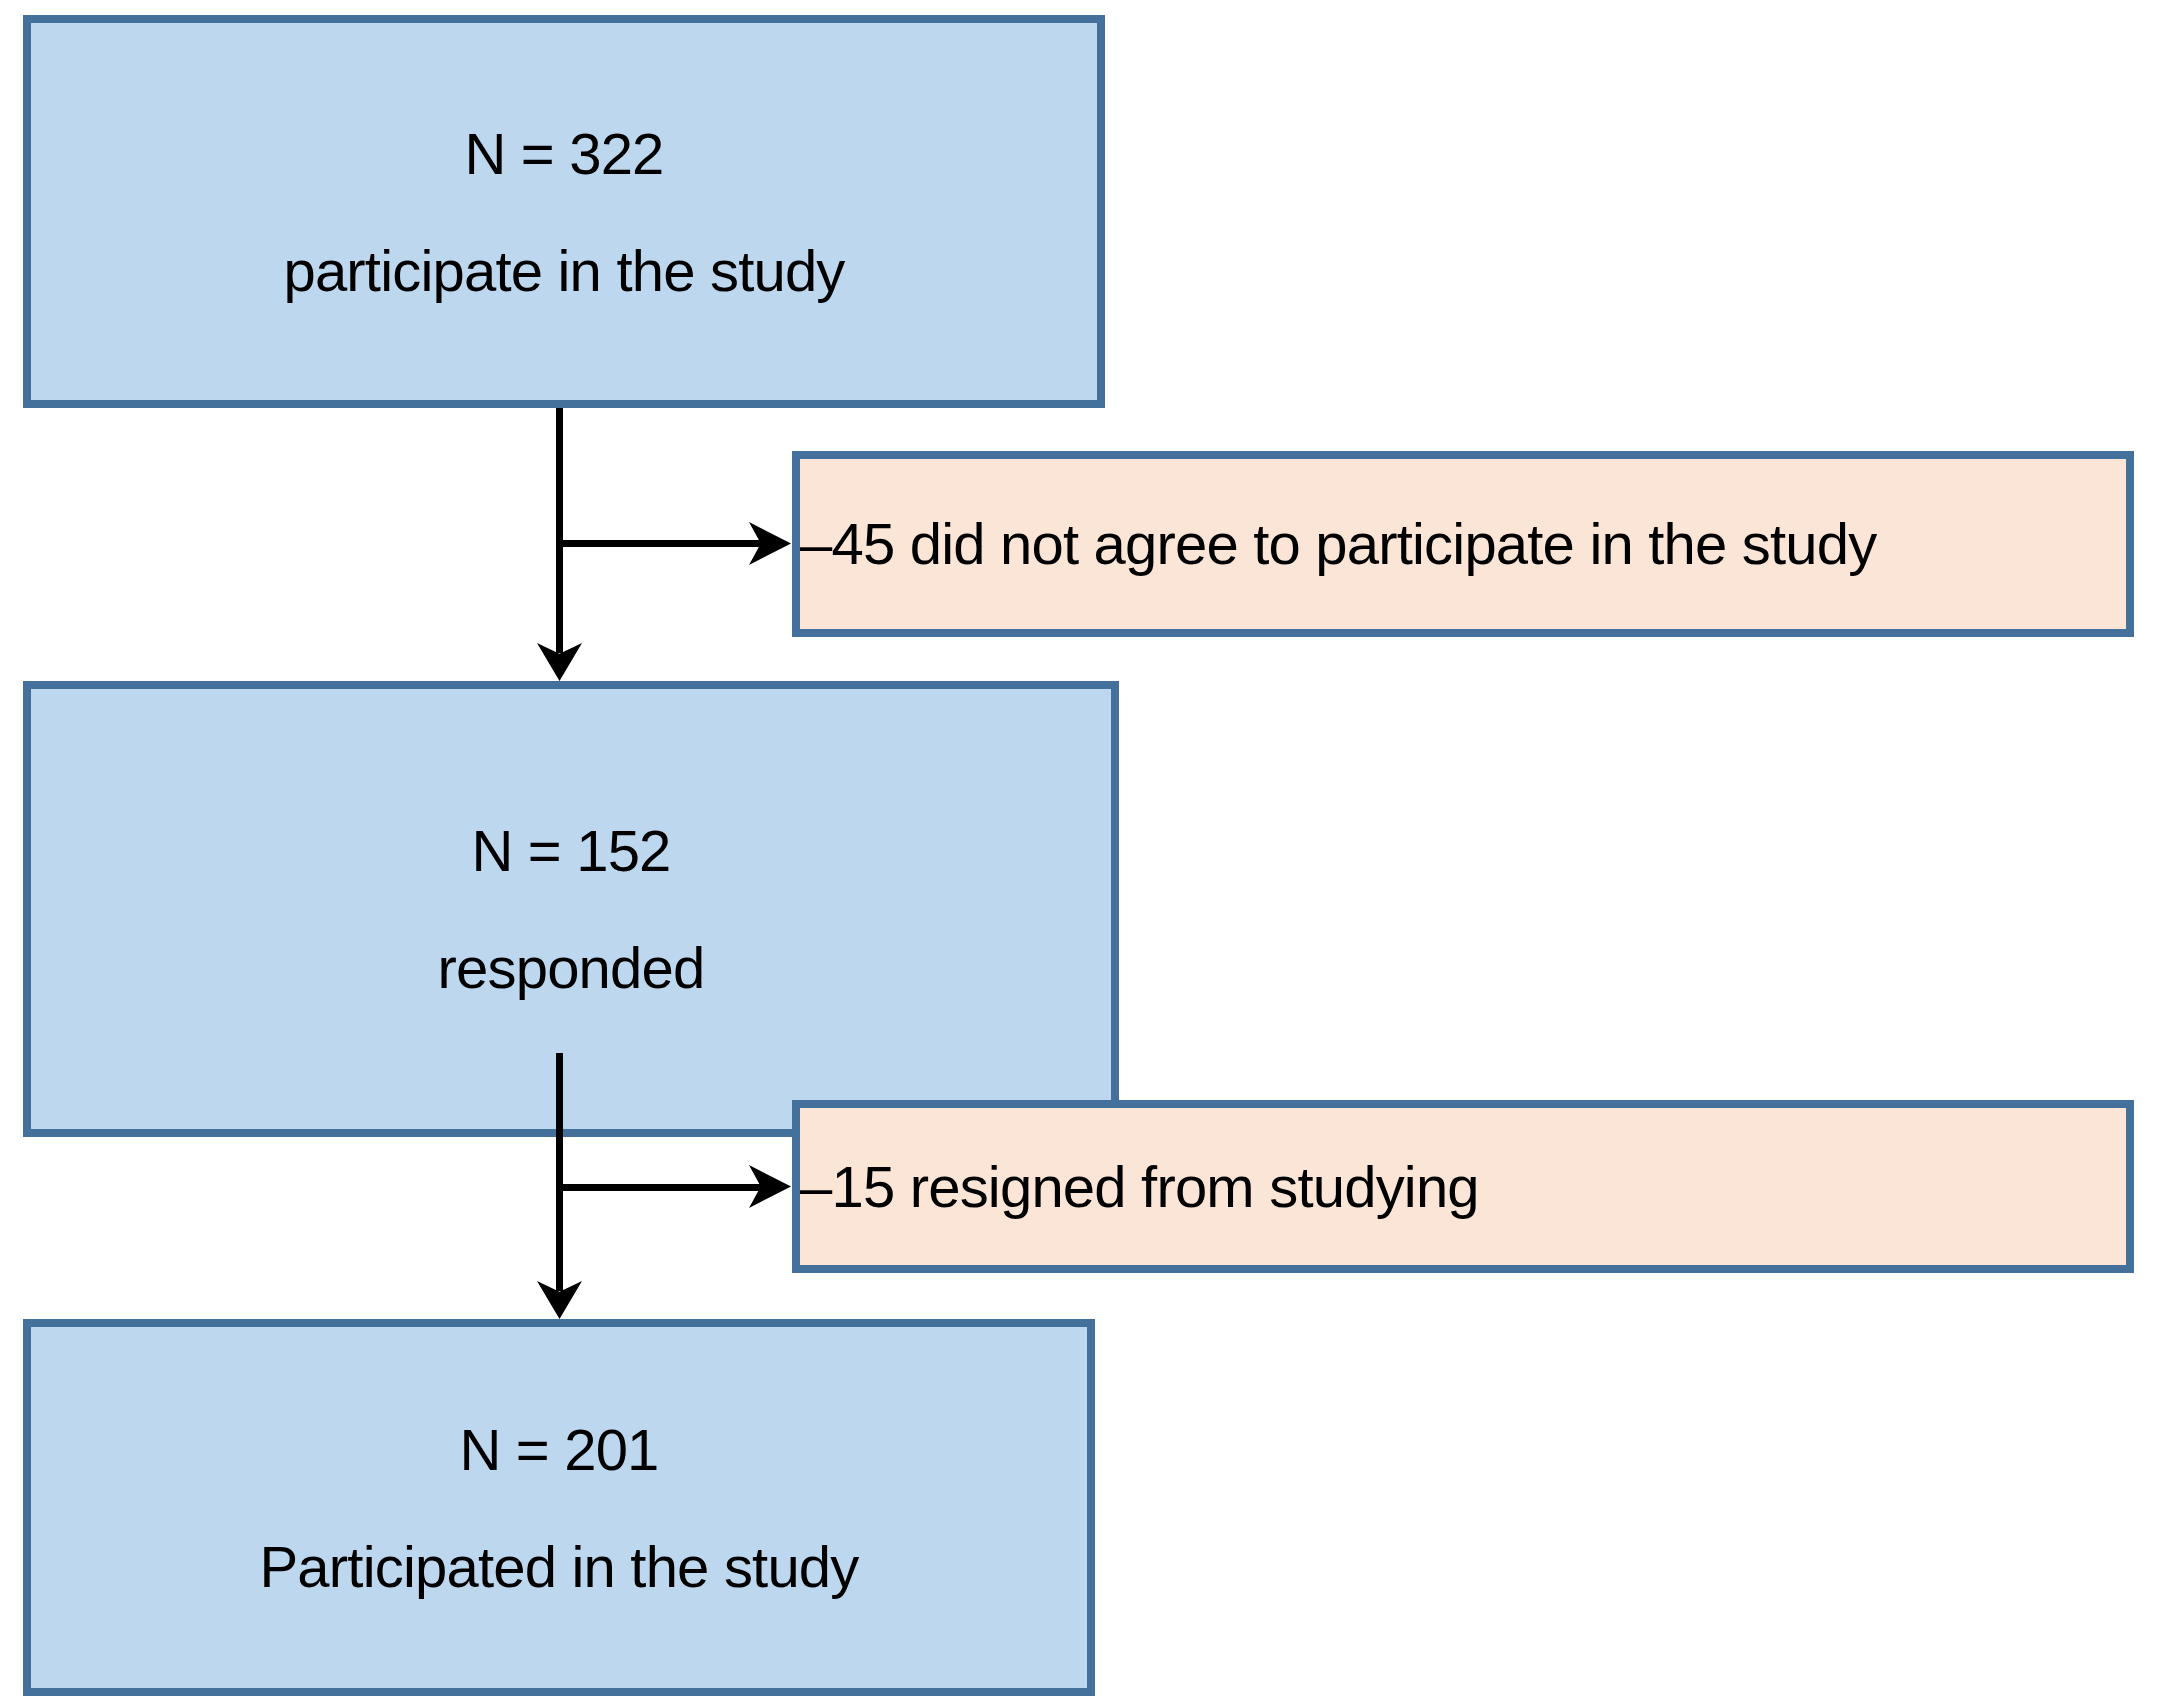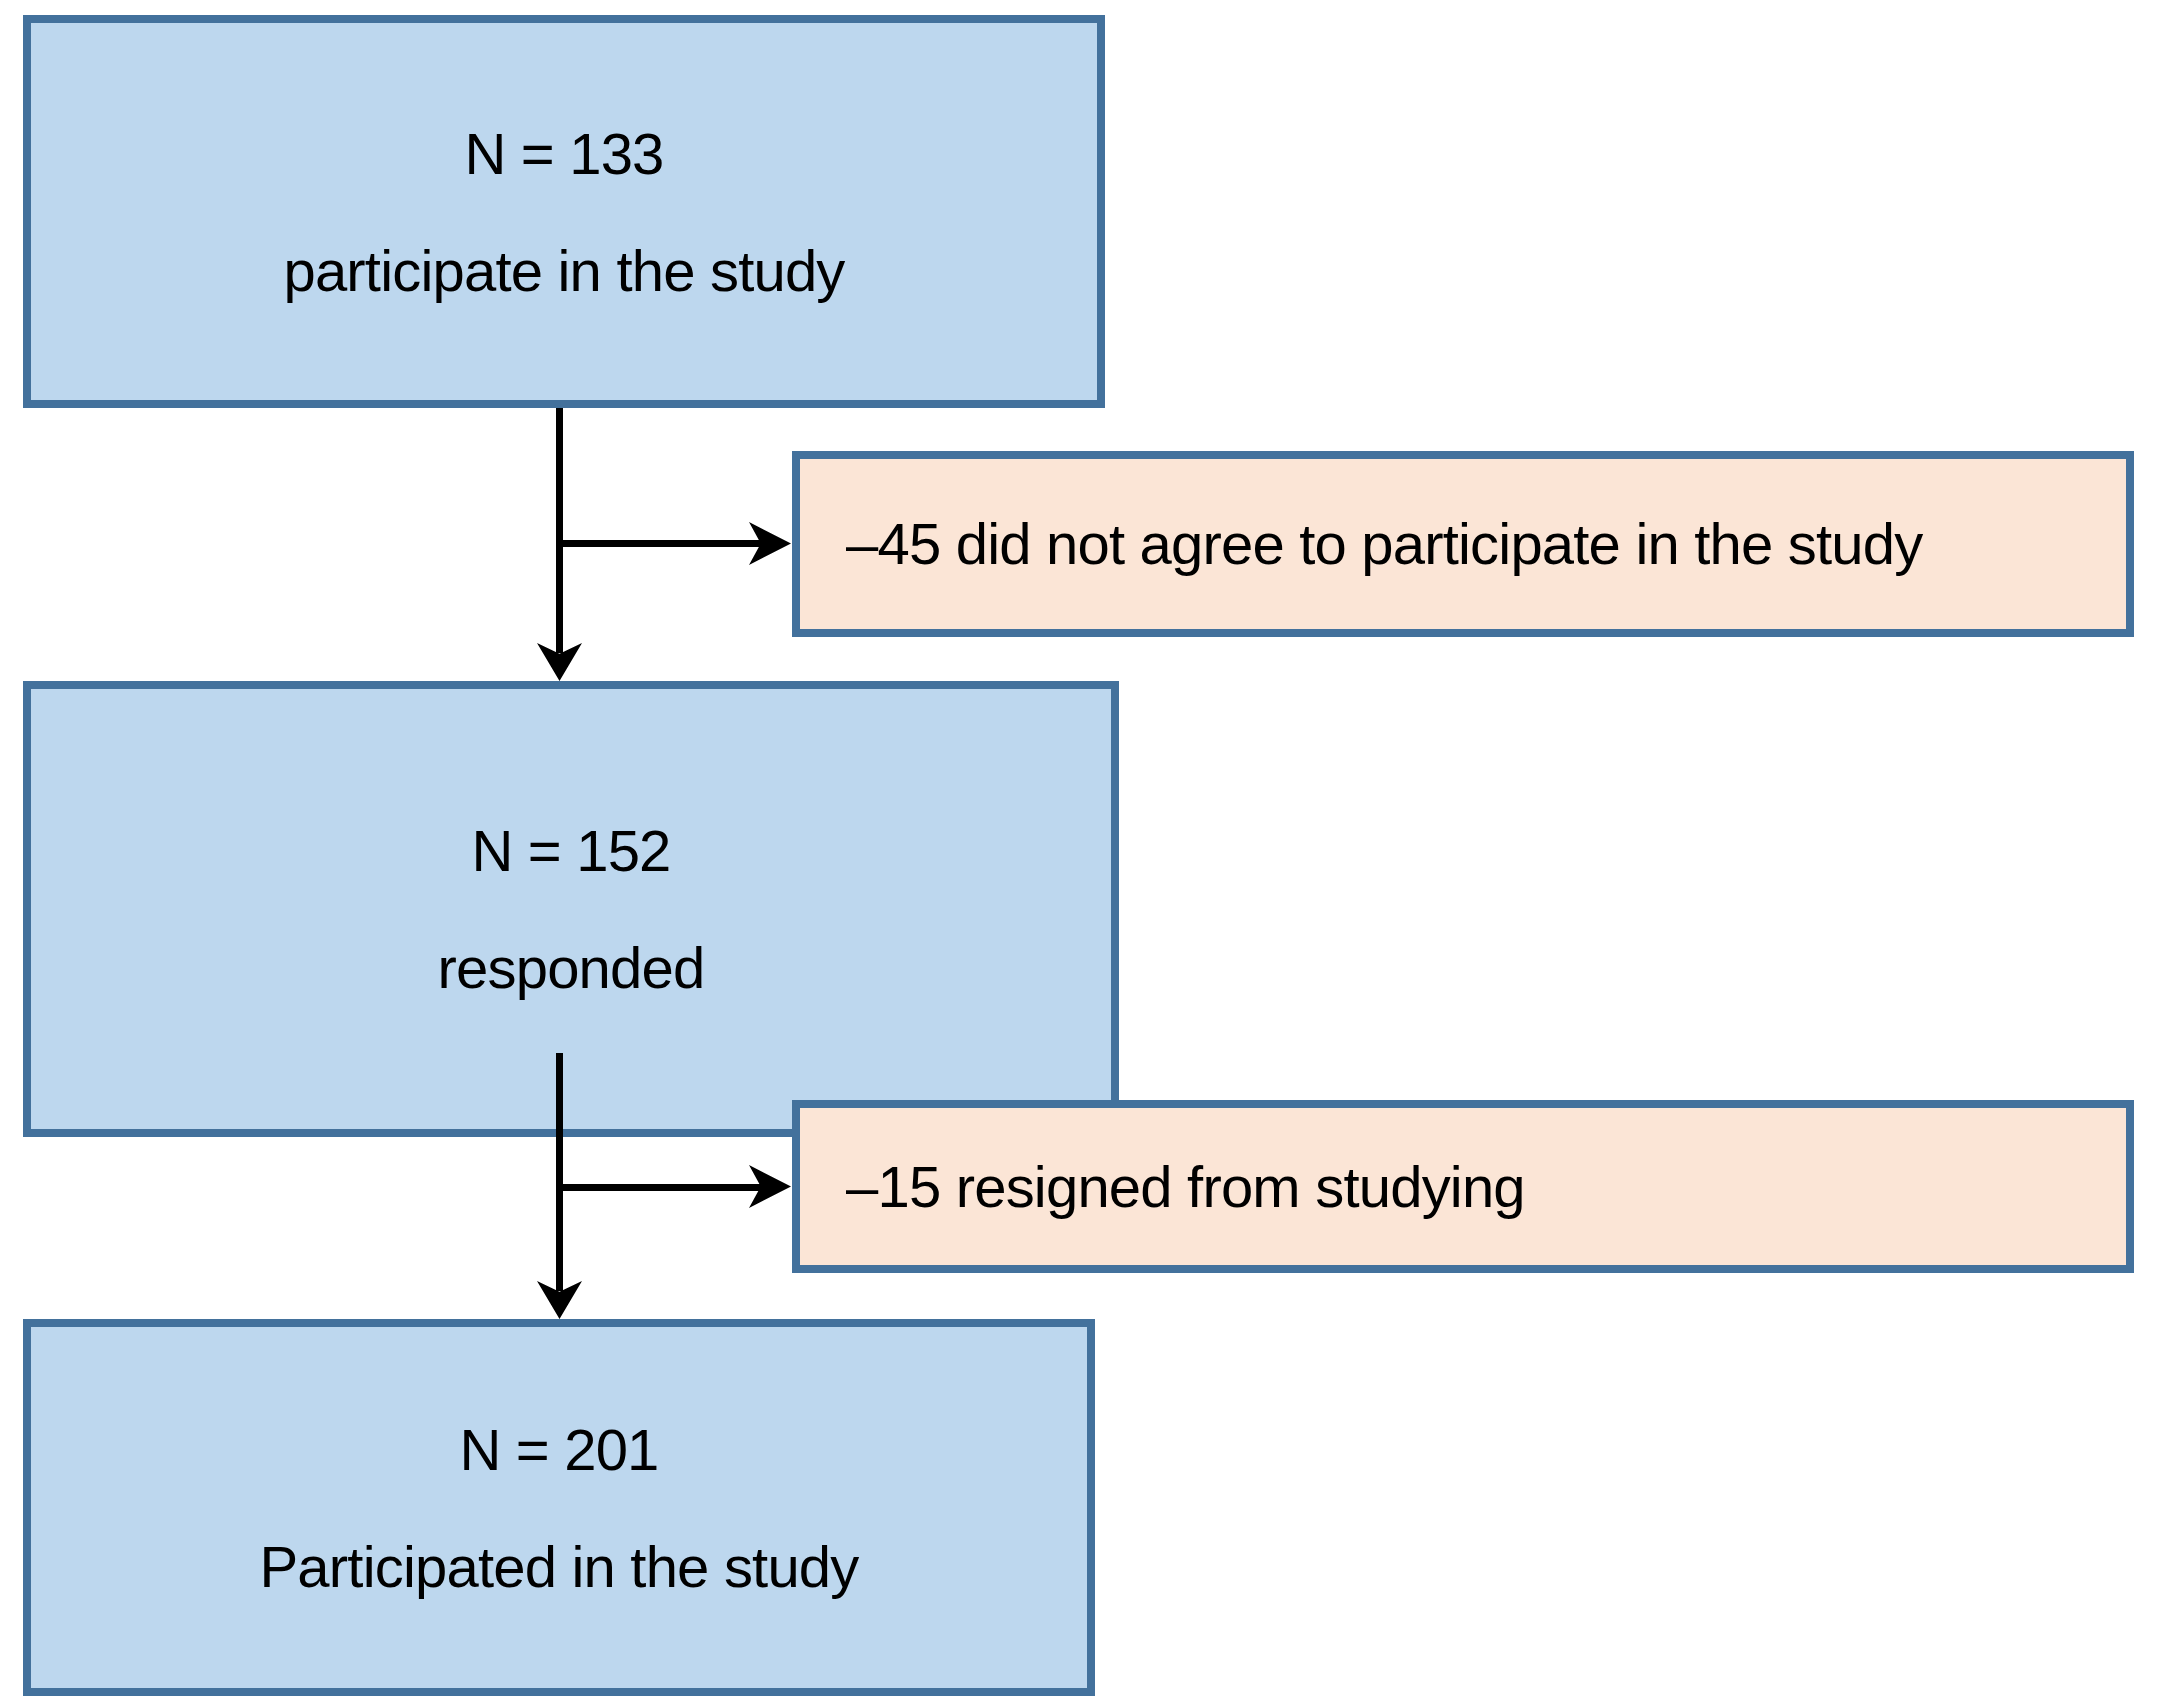--- a/index.html
+++ b/index.html
@@ -26,21 +26,20 @@
   }
 
   .stage {
     background: var(--stage-fill, #bdd7ee);
     align-items: center;
     text-align: center;
   }
 
   .exclusion {
     background: var(--exclusion-fill, #fbe5d6);
-    padding-left: 46px;
     align-items: flex-start;
   }
 
   .tline {
     font-size: 58px;
     line-height: 117px;
     letter-spacing: -0.8px;
     color: var(--text-color, #000000);
     white-space: nowrap;
   }
@@ -74,21 +73,21 @@
     background: var(--arrow-color, #000000);
     clip-path: polygon(0 0, 28% 50%, 0 100%, 100% 50%);
   }
 </style>
 </head>
 <body>
 
 <div class="canvas">
 
   <div class="box stage" style="left:23px; top:15px; width:1082px; height:393px;">
-    <div class="tline">N = 133</div>
+    <div class="tline">N = 322</div>
     <div class="tline">participate in the study</div>
   </div>
 
   <div class="vline" style="left:556px; top:408px; height:245px;"></div>
   <div class="arrow-down" style="left:537px; top:643px;"></div>
   <div class="hline" style="left:556px; top:540px; width:205px;"></div>
   <div class="arrow-right" style="left:749px; top:522px;"></div>
 
   <div class="box exclusion" style="left:792px; top:451px; width:1342px; height:186px;">
     <div class="tline">–45 did not agree to participate in the study</div>

